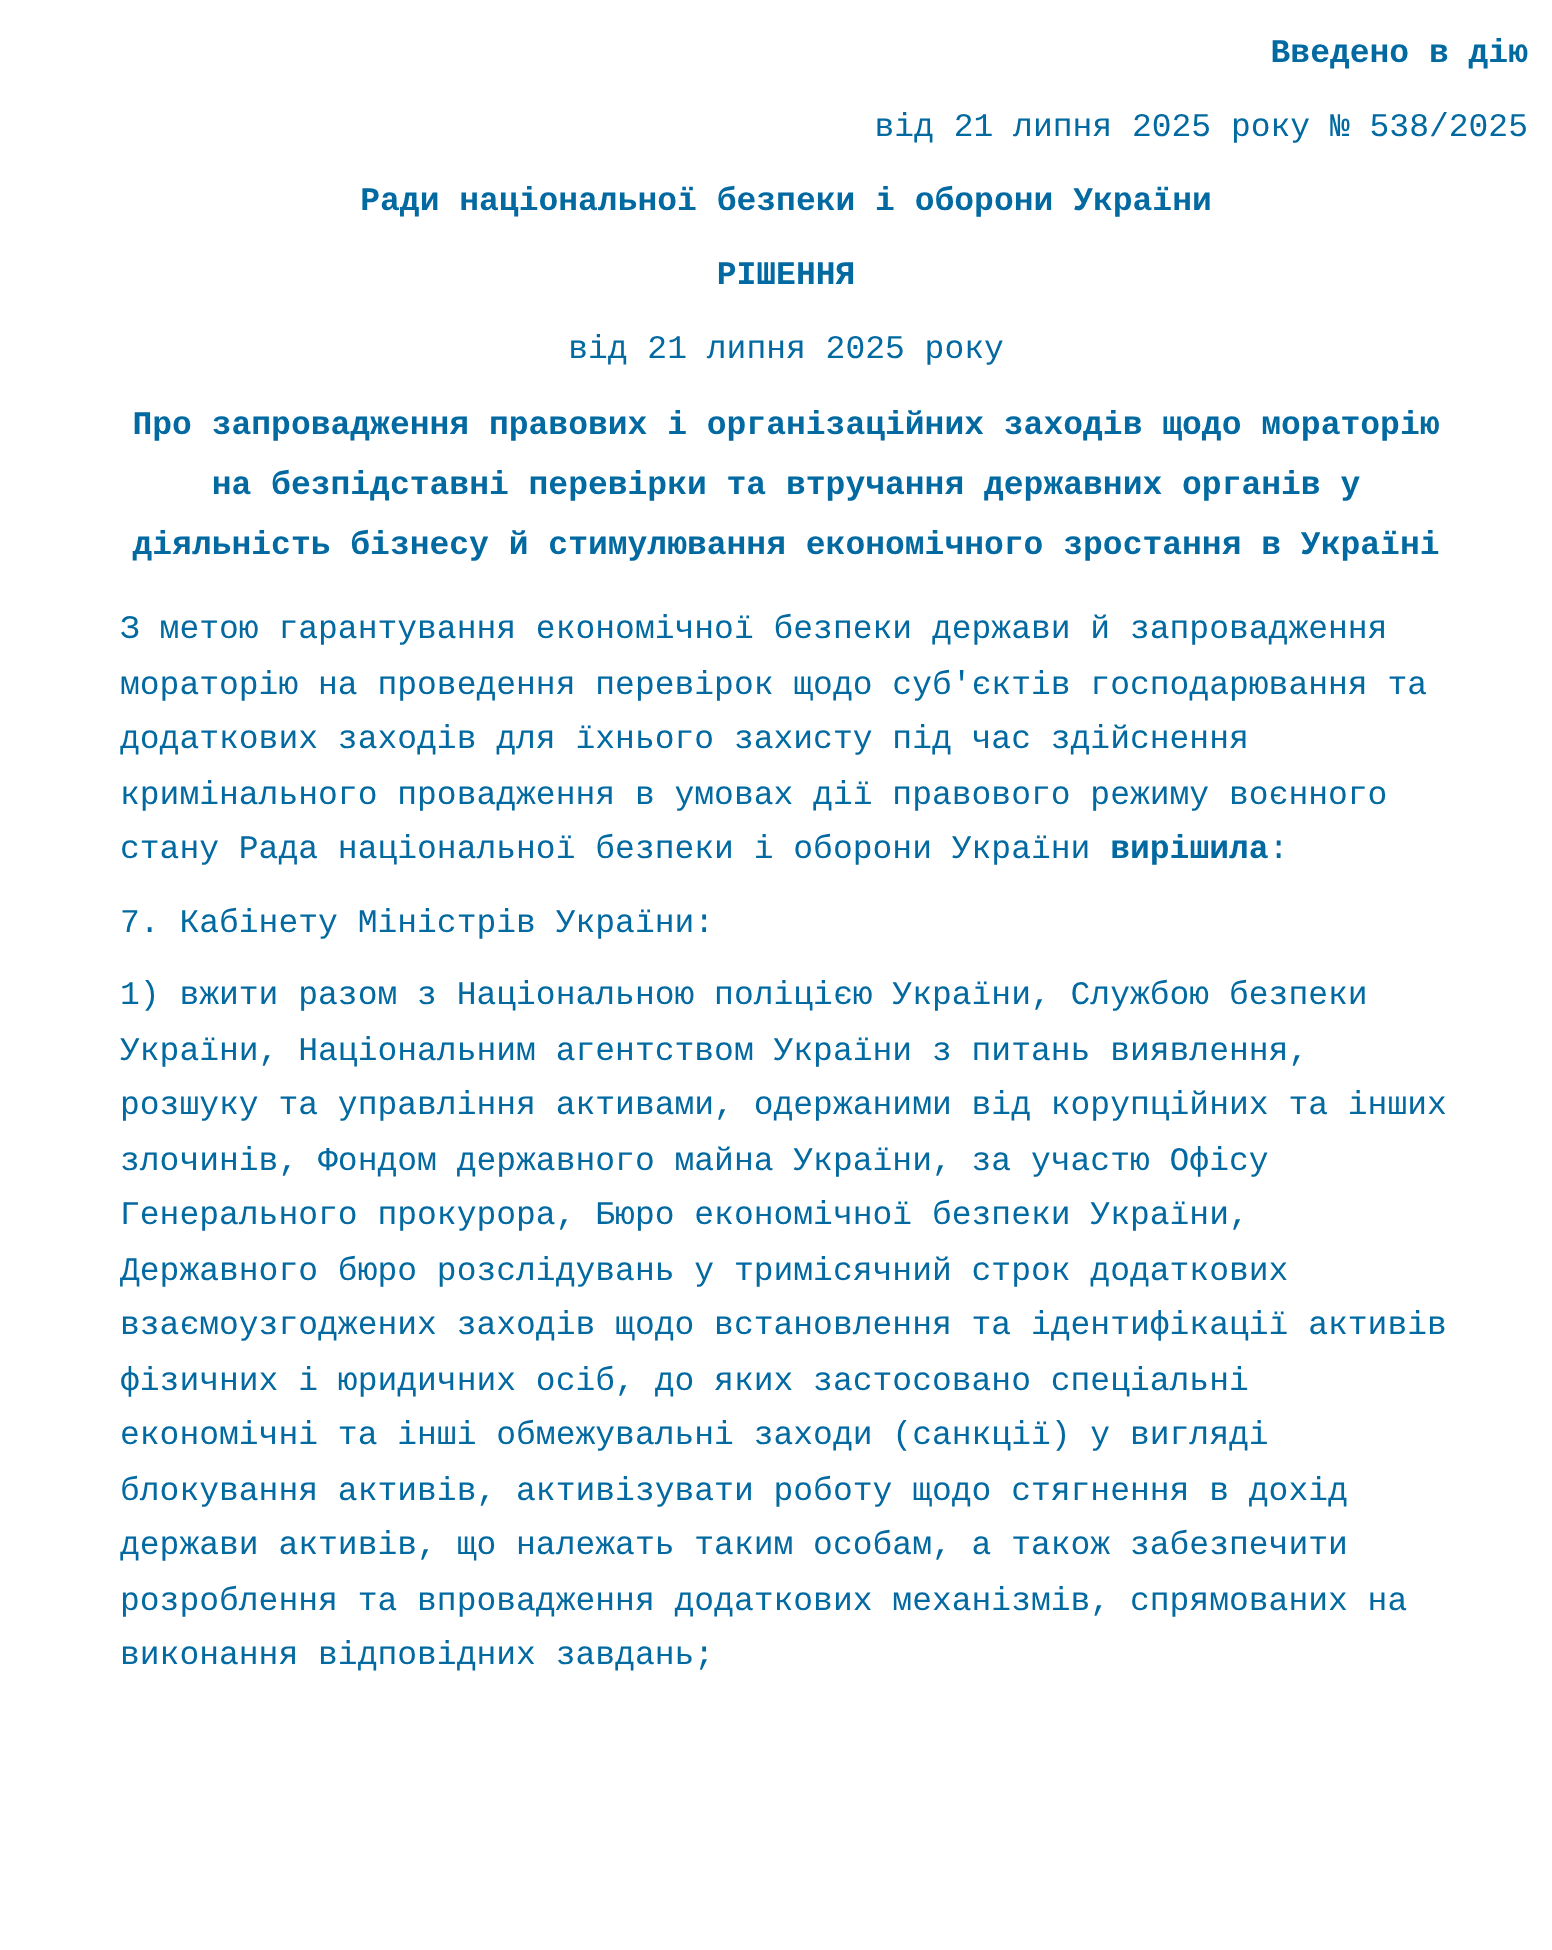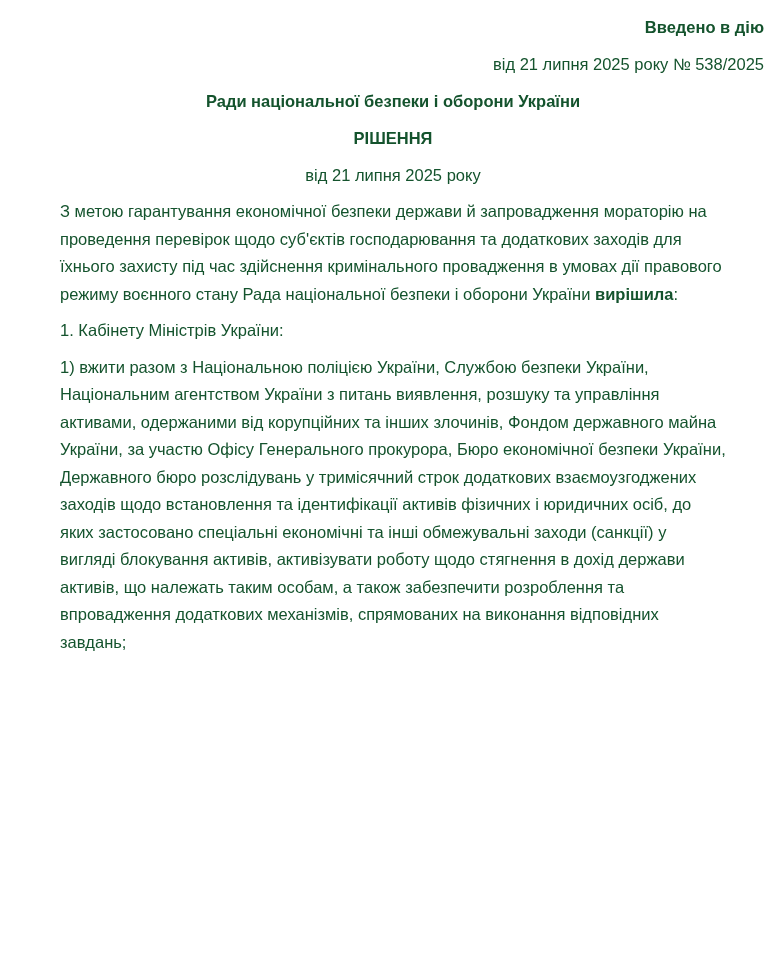--- a/index.html
+++ b/index.html
@@ -6,22 +6,22 @@
     margin: 0;
     padding: 0;
     background: #ffffff;
   }
   .page {
     position: relative;
     width: 776px;
     height: 975px;
     box-sizing: border-box;
     background: #ffffff;
-    color: #14532d;
-    font-family: Liberation Sans, sans-serif;
+    color: #0369a1;
+    font-family: Liberation Mono, monospace;
     font-size: 16.5px;
     line-height: 27.5px;
     padding: 13px 50px 8px 60px;
     overflow: hidden;
   }
   p { margin: 0 0 9px 0; }
 
   
   .enacted p {
     text-align: right;
@@ -58,23 +58,24 @@
 
   <div class="enacted">
     <p class="bold">Введено в дію</p>
     <p>від 21 липня 2025 року № 538/2025</p>
   </div>
 
   <div>
     <p class="center bold">Ради національної безпеки і оборони України</p>
     <p class="center bold">РІШЕННЯ</p>
     <p class="center">від 21 липня 2025 року</p>
+    <p class="doc-title">Про запровадження правових і організаційних заходів щодо мораторію на безпідставні перевірки та втручання державних органів у діяльність бізнесу й стимулювання економічного зростання в Україні</p>
   </div>
 
   <div>
     <p class="bodyp"><span>З метою гарантування економічної безпеки держави й запровадження мораторію на проведення перевірок щодо суб'єктів господарювання та додаткових заходів для їхнього захисту під час здійснення кримінального провадження в умовах дії правового режиму воєнного стану Рада національної безпеки і оборони України </span><strong>вирішила</strong><span>:</span></p>
 
-    <p class="bodyp">1. Кабінету Міністрів України:</p>
+    <p class="bodyp">7. Кабінету Міністрів України:</p>
     <p class="bodyp">1) вжити разом з Національною поліцією України, Службою безпеки України, Національним агентством України з питань виявлення, розшуку та управління активами, одержаними від корупційних та інших злочинів, Фондом державного майна України, за участю Офісу Генерального прокурора, Бюро економічної безпеки України, Державного бюро розслідувань у тримісячний строк додаткових взаємоузгоджених заходів щодо встановлення та ідентифікації активів фізичних і юридичних осіб, до яких застосовано спеціальні економічні та інші обмежувальні заходи (санкції) у вигляді блокування активів, активізувати роботу щодо стягнення в дохід держави активів, що належать таким особам, а також забезпечити розроблення та впровадження додаткових механізмів, спрямованих на виконання відповідних завдань;</p>
 
   </div>
 
 </div>
 
 </body></html>

